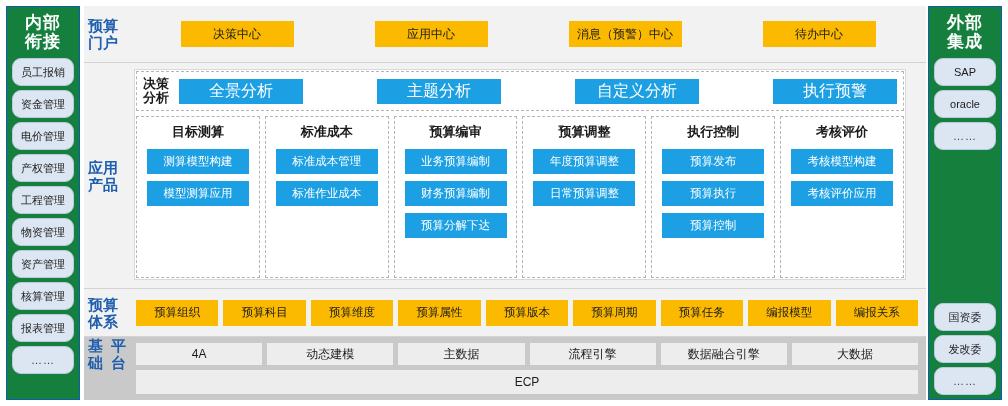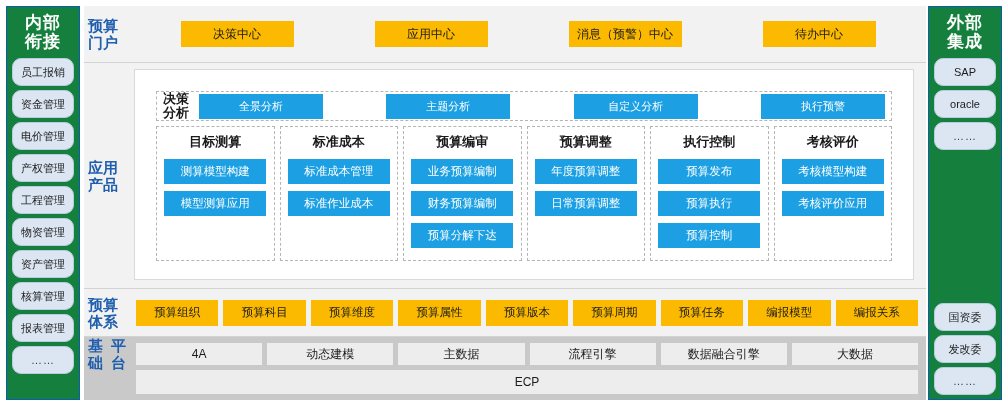--- a/index.html
+++ b/index.html
@@ -126,25 +126,25 @@
     background: #F2F2F2;
     align-items: stretch;
   }
   #band-products .band-label {
     display: flex;
     flex-direction: column;
     justify-content: center;
   }
   #products-frame {
     flex: 1;
-    margin: 6px 12px 8px 0;
+    margin: 6px 20px 8px 0;
     background: #ffffff;
     border: 1px solid #d9d9d9;
     box-sizing: border-box;
-    padding: 21px;
+    padding: 1px;
     display: flex;
     flex-direction: column;
   }
   #decision-box {
     border: 1px dashed #b5b5b5;
     box-sizing: border-box;
     height: 40px;
     display: flex;
     align-items: center;
     padding: 0 6px;
@@ -164,21 +164,21 @@
     display: flex;
     justify-content: space-between;
     align-items: center;
     padding-left: 2px;
   }
   .analysis-btn {
     width: 124px;
     height: 25px;
     background: #1CA0E3;
     color: #ffffff;
-    font-size: 11px;
+    font-size: 16px;
     display: flex;
     align-items: center;
     justify-content: center;
     box-sizing: border-box;
   }
 
   #product-columns {
     flex: 1;
     display: flex;
     justify-content: space-between;

